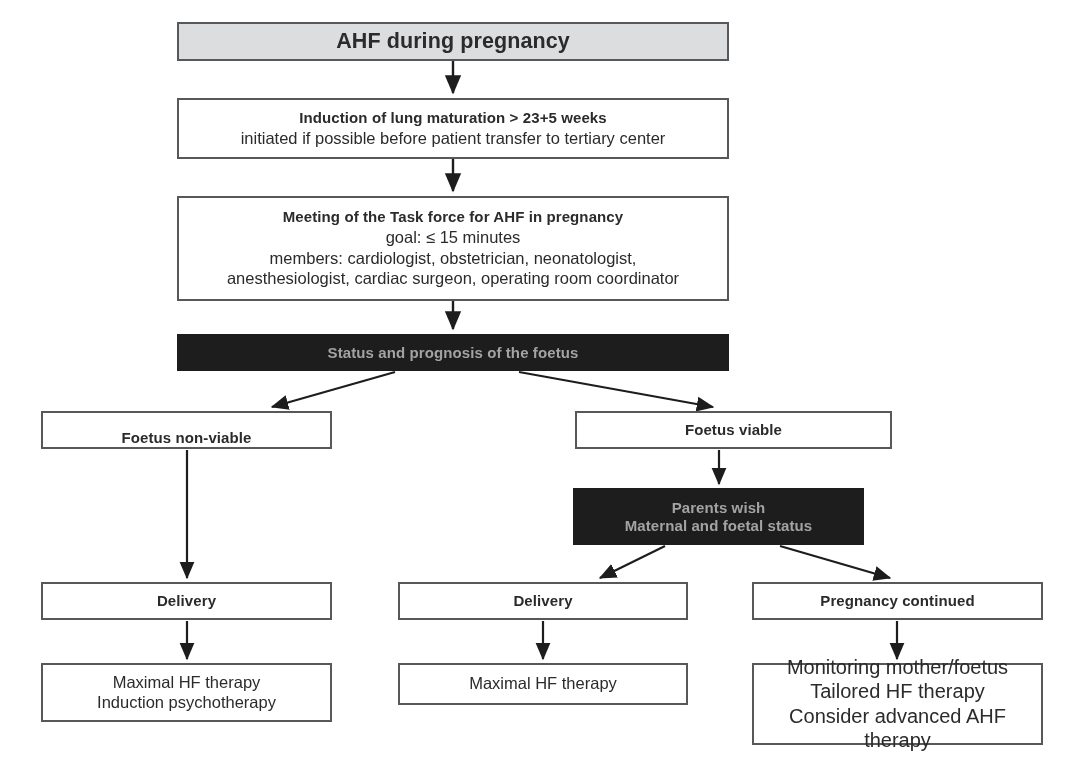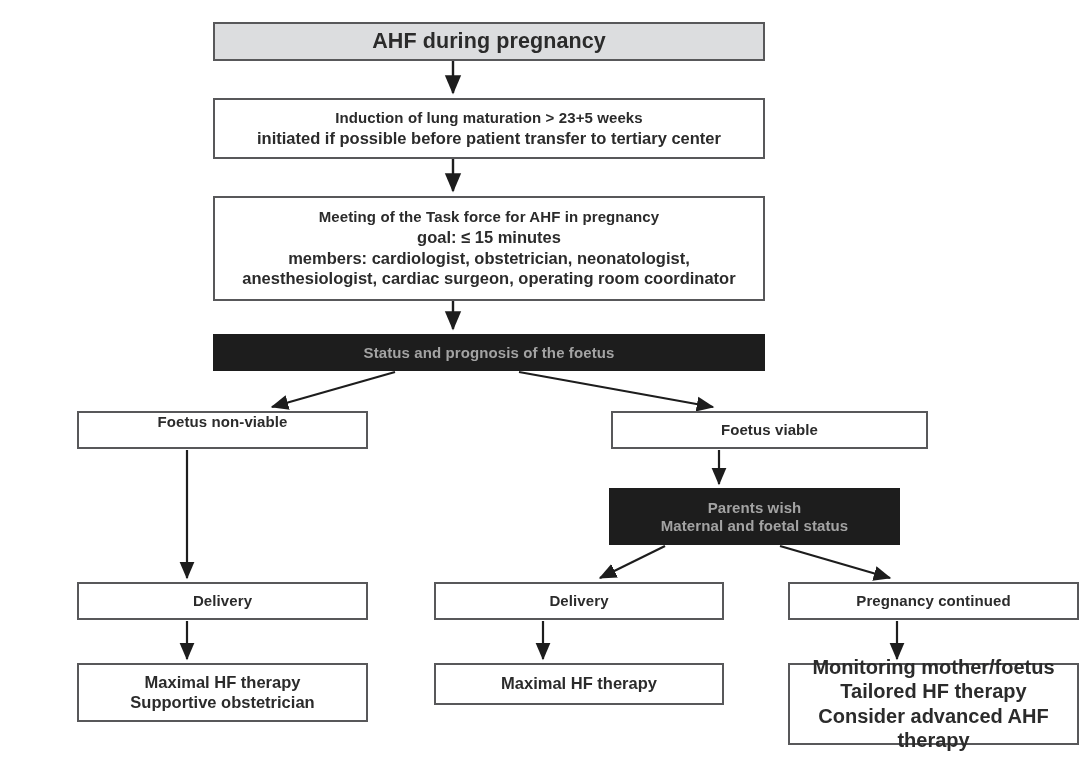--- a/index.html
+++ b/index.html
@@ -32,42 +32,41 @@
     box-sizing: border-box;
     display: flex;
     flex-direction: column;
     align-items: center;
     justify-content: center;
     text-align: center;
     border: 2px solid #58585a;
     background: #ffffff;
     color: #2b2b2b;
     line-height: 1.18;
-    padding: 16px 6px;
-    margin-left: 36px;
+    padding: 0 6px;
   }
   .node.fill-grey {
     background: #dcdddf;
     border-color: #58585a;
   }
   .node.fill-black {
     background: #1d1d1d;
     border-color: #1d1d1d;
     color: #a3a3a3;
   }
   .line-bold {
     font-weight: bold;
     font-size: 15px;
     letter-spacing: 0.1px;
   }
   .line-bold.big {
     font-size: 21.5px;
   }
   .line-reg {
-    font-weight: bold;
+    font-weight: normal;
     font-size: 16.5px;
   }
   .line-reg.tight {
     font-size: 20px;
   }
   .node .line-bold + .line-reg { margin-top: 2px; }
   .node .line-reg + .line-reg { margin-top: 1px; }
 </style>
 </head>
 <body>
@@ -146,21 +145,21 @@
   <div class="node" style="left:398px; top:582px; width:290px; height:38px;">
     <div class="line-bold">Delivery</div>
   </div>
 
   <div class="node" style="left:752px; top:582px; width:291px; height:38px;">
     <div class="line-bold">Pregnancy continued</div>
   </div>
 
   <div class="node" style="left:41px; top:663px; width:291px; height:59px;">
     <div class="line-reg">Maximal HF therapy</div>
-    <div class="line-reg">Supportive obstetrician</div>
+    <div class="line-reg">Induction psychotherapy</div>
   </div>
 
   <div class="node" style="left:398px; top:663px; width:290px; height:42px;">
     <div class="line-reg">Maximal HF therapy</div>
   </div>
 
   <div class="node" style="left:752px; top:663px; width:291px; height:82px;">
     <div class="line-reg tight">Monitoring mother/foetus</div>
     <div class="line-reg tight">Tailored HF therapy</div>
     <div class="line-reg tight">Consider advanced AHF therapy</div>

